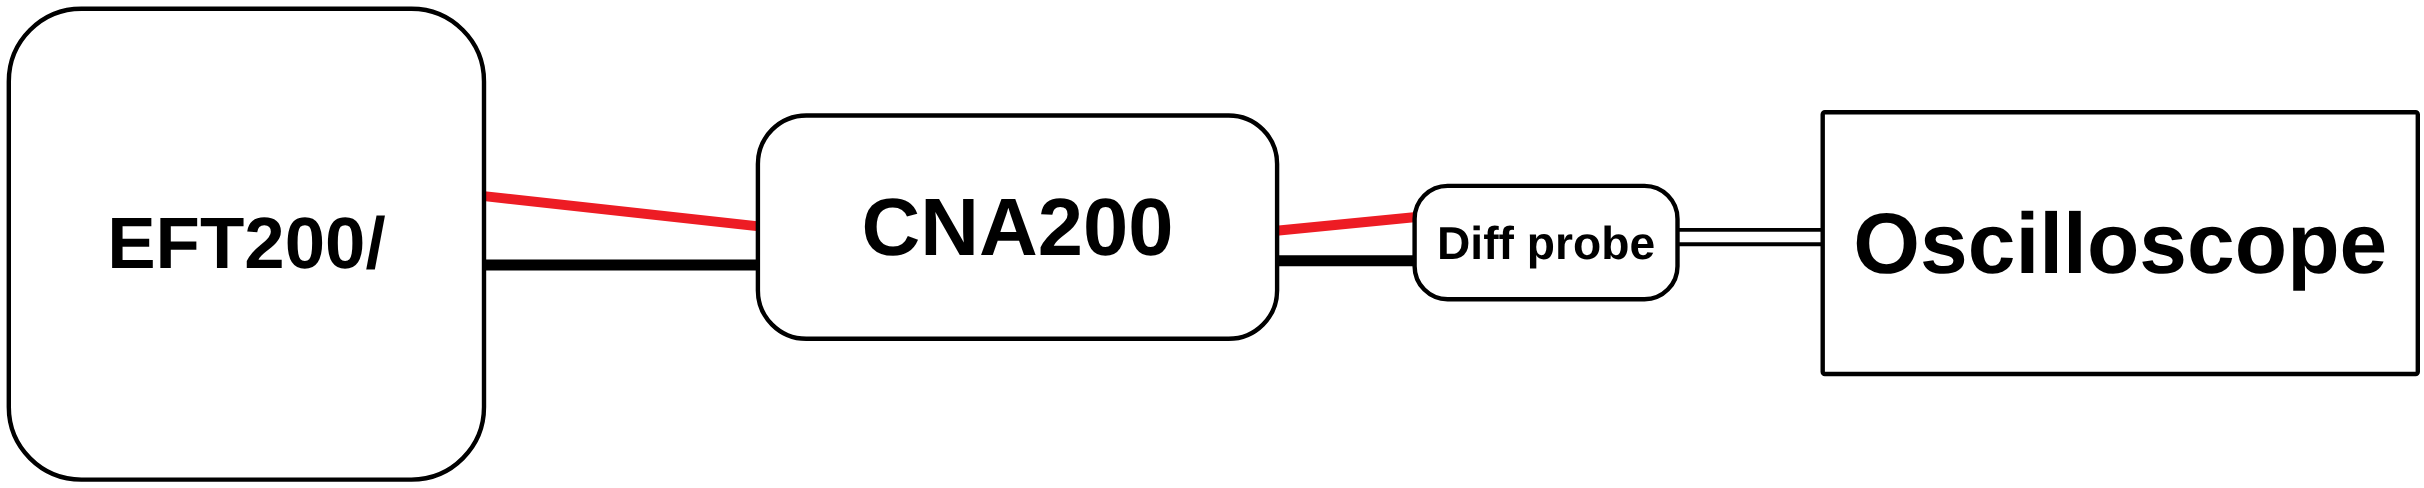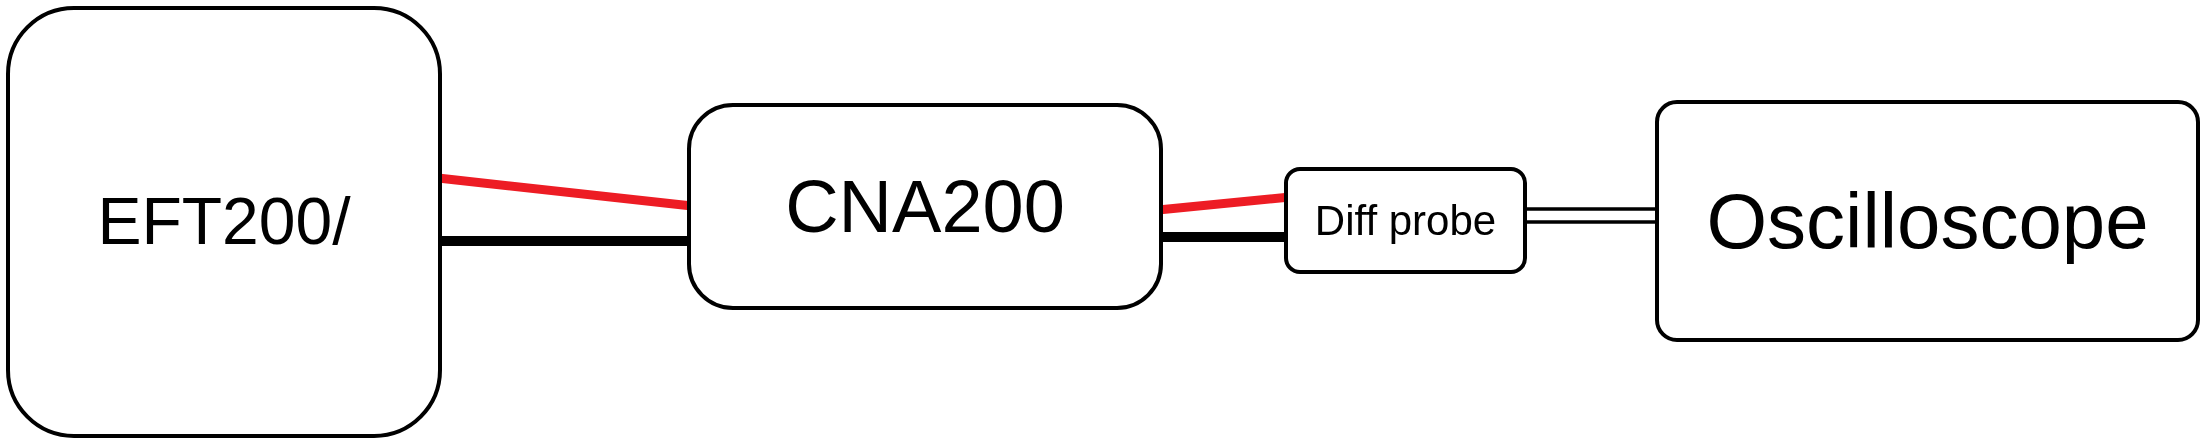--- a/index.html
+++ b/index.html
@@ -25,21 +25,21 @@
     position: absolute;
     box-sizing: border-box;
     background: #ffffff;
     border: 4px solid #000000;
     display: flex;
     align-items: center;
     justify-content: center;
     text-align: center;
     z-index: 1;
     color: #000000;
-    font-weight: normal;
+    font-weight: bold;
   }
   .node-source {
     left: 6px;
     top: 6px;
     width: 436px;
     height: 432px;
     border-radius: 68px;
     font-size: 66px;
     line-height: 1.32;
   }
@@ -49,29 +49,29 @@
     width: 476px;
     height: 207px;
     border-radius: 46px;
     font-size: 74px;
   }
   .node-probe {
     left: 1284px;
     top: 167px;
     width: 243px;
     height: 107px;
-    border-radius: 16px;
+    border-radius: 32px;
     font-size: 42px;
   }
   .node-scope {
     left: 1655px;
     top: 100px;
     width: 545px;
     height: 242px;
-    border-radius: 22px;
+    border-radius: 4px;
     font-size: 78px;
   }
   .label-line {
     display: block;
   }
 </style>
 </head>
 <body>
 
 <div class="canvas">

